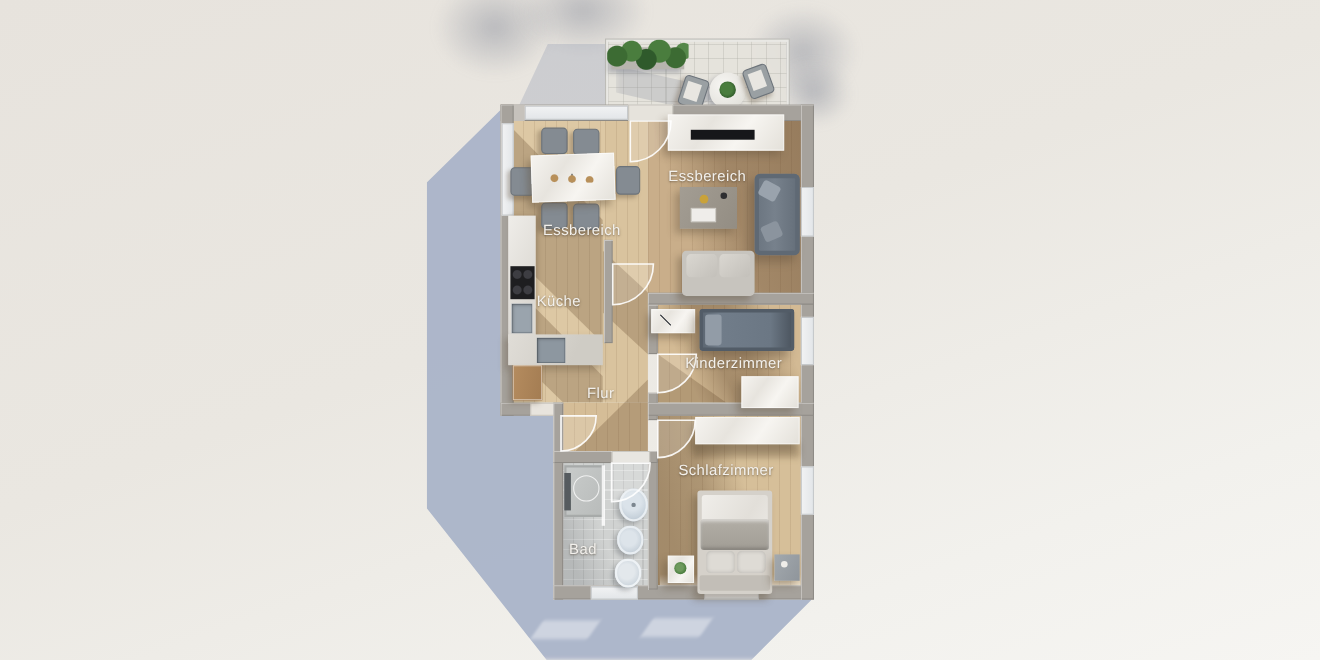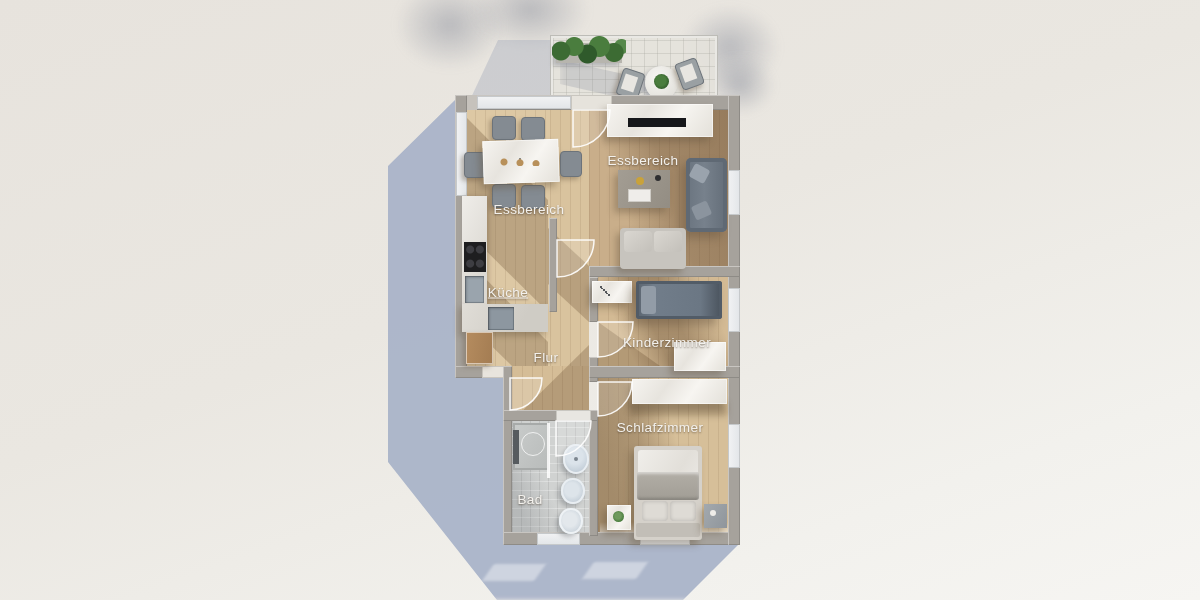--- a/index.html
+++ b/index.html
@@ -216,19 +216,19 @@
   <div class="abs" style="left:563px;top:444px;width:26px;height:30px;border-radius:50%;
        background:radial-gradient(circle at 45% 40%,#dbe3ea 0 35%,#c3ced8 70%,#aeb9c3);box-shadow:inset 0 0 0 2px #e9eef2,-3px 3px 4px rgba(90,95,100,.35);"></div>
   <div class="abs" style="left:574px;top:457px;width:4px;height:4px;border-radius:50%;background:#7c868f;"></div>
   <div class="abs" style="left:561px;top:478px;width:24px;height:26px;border-radius:48% 48% 50% 50%;
        background:radial-gradient(circle at 45% 45%,#dde4ea 0 35%,#bfcad4 75%);box-shadow:inset 0 0 0 2px #e9eef2,-3px 3px 4px rgba(90,95,100,.35);"></div>
   <div class="abs" style="left:559px;top:508px;width:24px;height:26px;border-radius:48% 48% 50% 50%;
        background:radial-gradient(circle at 45% 45%,#e3e8ec 0 35%,#c6d0d9 75%);box-shadow:inset 0 0 0 2px #eef2f5,-3px 3px 4px rgba(90,95,100,.35);"></div>
 
   <div class="rlabel" style="left:643px;top:160px;">Essbereich</div>
   <div class="rlabel" style="left:524px;top:209px;padding-left:10px;">Essbereich</div>
-  <div class="rlabel" style="left:508px;top:292px;text-decoration:underline;">Küche</div>
-  <div class="rlabel" style="left:667px;top:342px;">Kinderzimmer</div>
+  <div class="rlabel" style="left:508px;top:274px;">Küche</div>
+  <div class="rlabel" style="left:667px;top:330px;">Kinderzimmer</div>
   <div class="rlabel" style="left:546px;top:357px;">Flur</div>
   <div class="rlabel" style="left:660px;top:427px;">Schlafzimmer</div>
   <div class="rlabel" style="left:530px;top:499px;">Bad</div>
 
 </div>
 
 </body></html>

